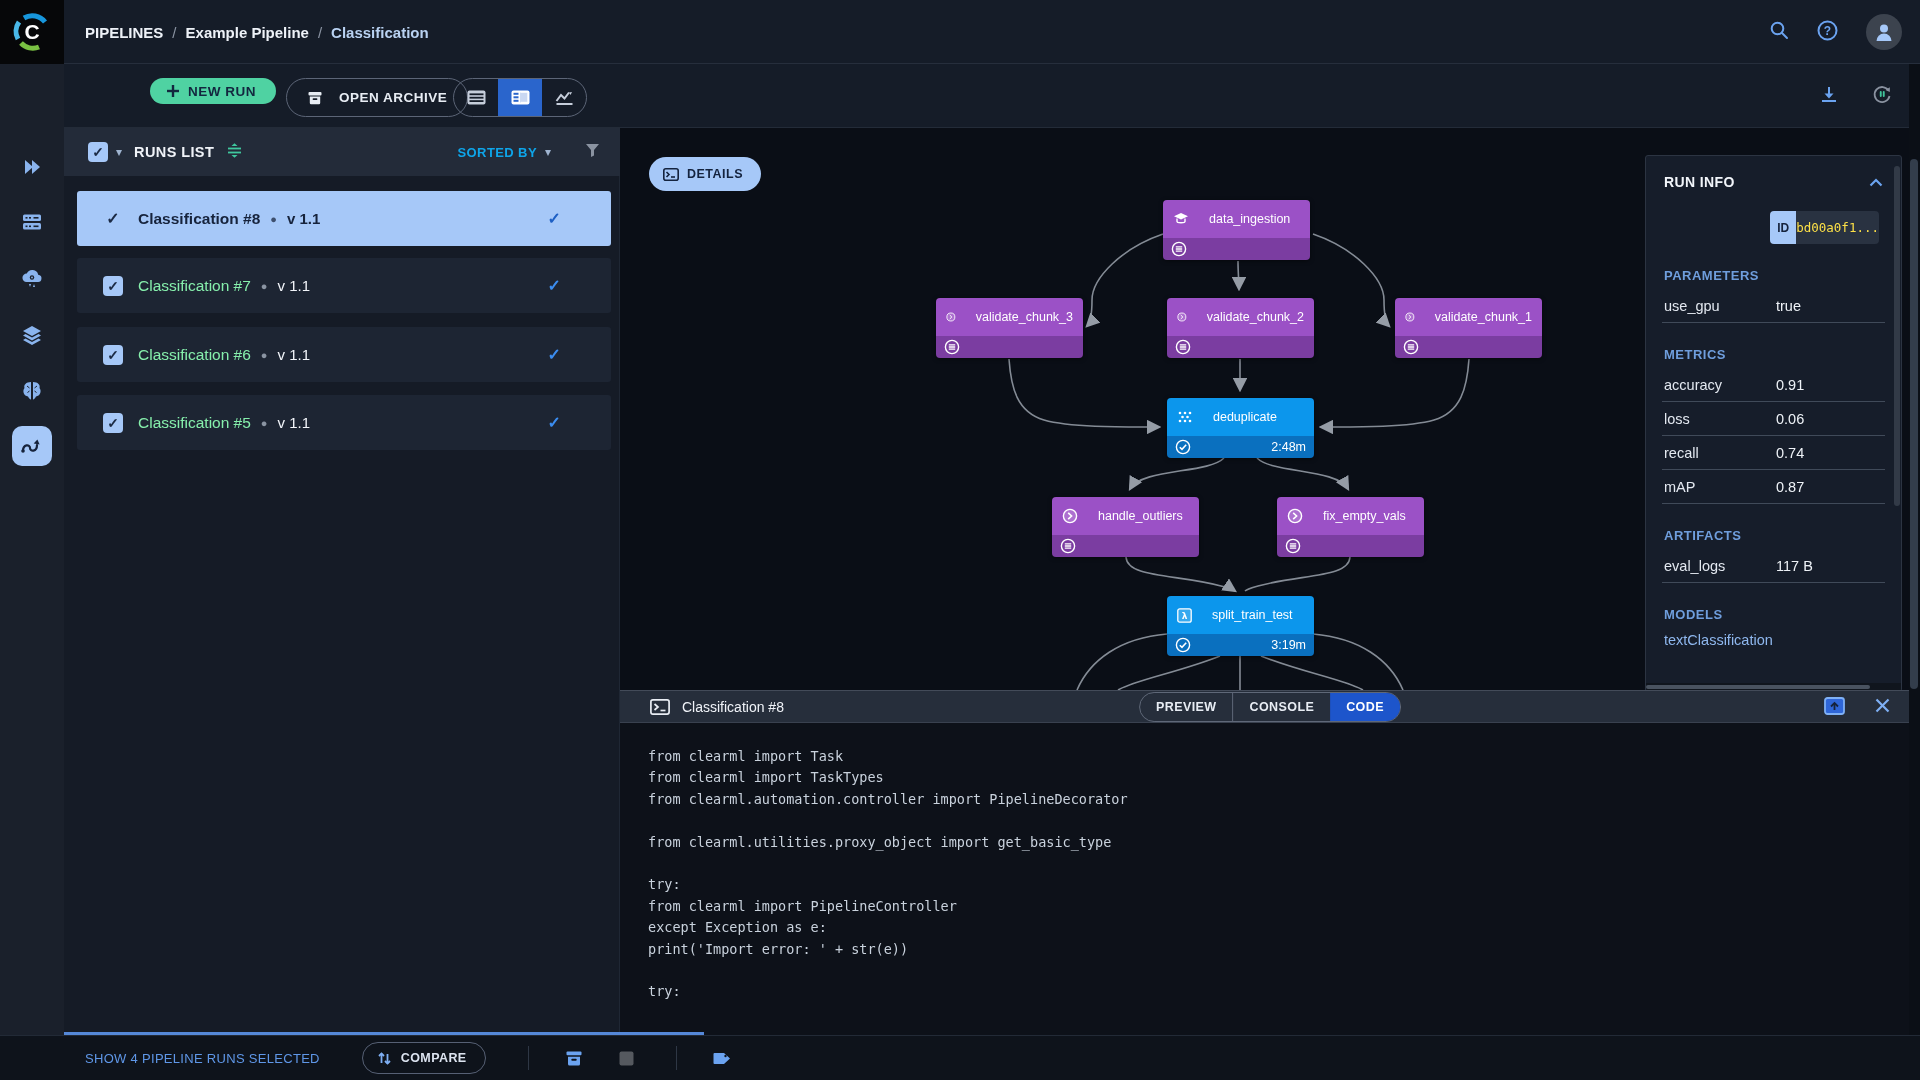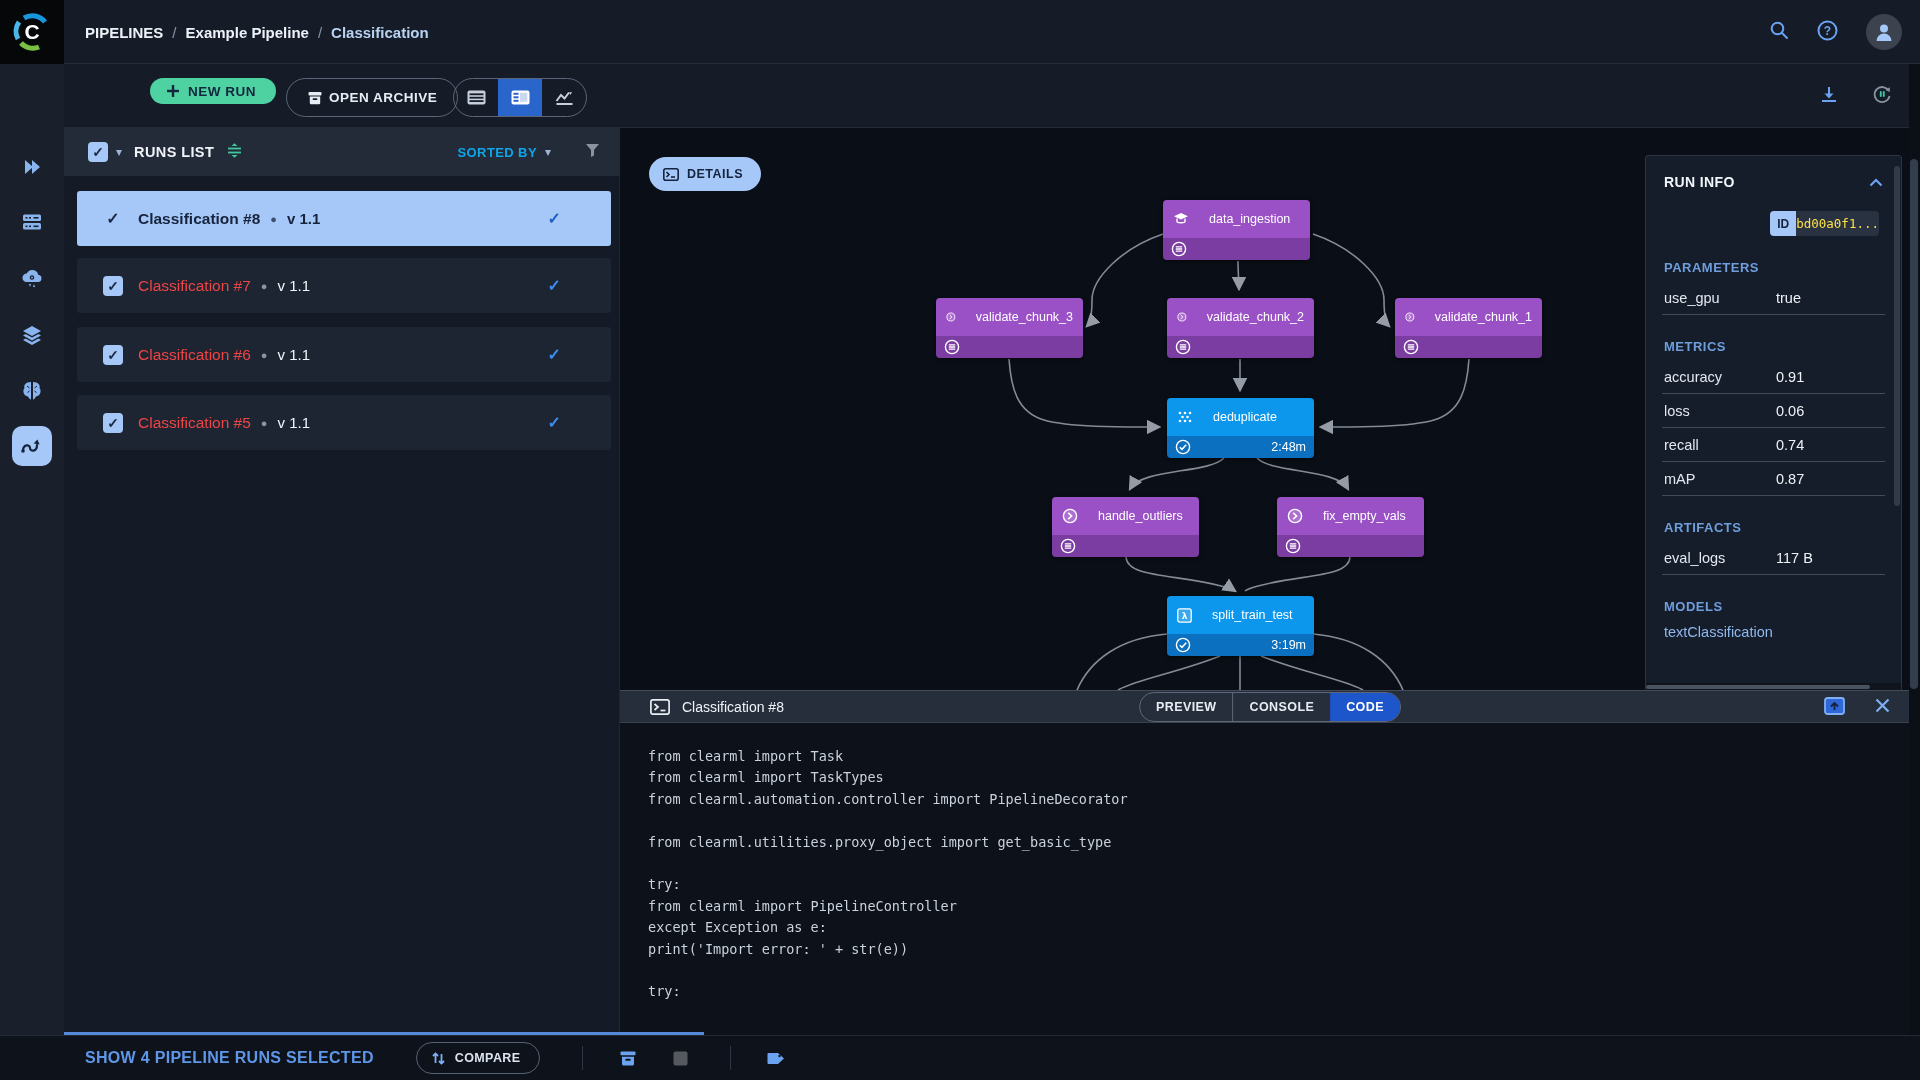--- a/index.html
+++ b/index.html
@@ -18,36 +18,36 @@
   .avatar { width:36px; height:36px; border-radius:50%; background:#3c434e; display:flex; align-items:center; justify-content:center; }
 
   
   .sidebar { position:absolute; left:0; top:64px; width:64px; height:971px; background:#1a202b; z-index:25; }
   .side-icon { position:absolute; left:0; width:64px; display:flex; justify-content:center; cursor:pointer; }
   .side-selected { position:absolute; left:12px; top:362px; width:40px; height:40px; background:#a6c8f8; border-radius:10px; display:flex; align-items:center; justify-content:center; }
 
   
   .toolbar { position:absolute; left:64px; top:64px; width:1856px; height:64px; background:#151c28; border-bottom:1px solid #232b38; z-index:20; }
   .btn-new-run { position:absolute; left:86px; top:14px; height:26px; padding:0 20px 0 16px; background:#4fd2a2; border:none; border-radius:20px; display:flex; align-items:center; gap:8px; color:#13273f; font-weight:700; font-size:13.5px; letter-spacing:.5px; cursor:pointer; font-family:inherit; }
-  .btn-open-archive { position:absolute; left:222px; top:14px; height:39px; padding:0 20px; background:transparent; border:1px solid #5c6577; border-radius:20px; display:flex; align-items:center; gap:6px; color:#e8edf4; font-weight:700; font-size:13.5px; letter-spacing:.5px; cursor:pointer; font-family:inherit; }
+  .btn-open-archive { position:absolute; left:222px; top:14px; height:39px; padding:0 20px; background:transparent; border:1px solid #5c6577; border-radius:20px; display:flex; align-items:center; gap:16px; color:#e8edf4; font-weight:700; font-size:13.5px; letter-spacing:.5px; cursor:pointer; font-family:inherit; }
   .view-toggle { position:absolute; left:389px; top:14px; height:39px; display:flex; border:1px solid #5c6577; border-radius:20px; overflow:hidden; }
   .vt-seg { width:44px; height:100%; display:flex; align-items:center; justify-content:center; cursor:pointer; }
   .vt-seg.active { background:#2a65cc; }
   .toolbar-right { position:absolute; right:28px; top:0; height:64px; display:flex; align-items:center; gap:34px; }
 
   
   .runs-panel { position:absolute; left:64px; top:128px; width:556px; height:907px; background:#151b26; border-right:1px solid #1f2734; z-index:10; }
   .runs-header { position:absolute; left:0; top:0; width:556px; height:48px; background:#232b39; display:flex; align-items:center; padding:0 20px 0 24px; }
   .runs-title { color:#f0f3f8; font-weight:700; font-size:14.5px; letter-spacing:.4px; margin-left:12px; }
   .caret { color:#9fb4d0; font-size:12px; margin-left:8px; }
   .checkbox { width:20px; height:20px; border-radius:4px; background:#a6c8f8; color:#1b2a44; font-size:14px; font-weight:700; display:flex; align-items:center; justify-content:center; cursor:pointer; }
   .sortedby { margin-left:auto; color:#0ea5e9; font-weight:700; font-size:13px; letter-spacing:.4px; }
   .run-row { position:absolute; left:13px; width:534px; height:55px; background:#1d2533; border-radius:3px; display:flex; align-items:center; padding:0 50px 0 26px; cursor:pointer; }
   .run-row.selected { background:#a6c8f8; }
-  .row-name { color:#ef4444; font-size:15.5px; margin-left:15px; }
+  .row-name { color:#86efac; font-size:15.5px; margin-left:15px; }
   .row-bullet { color:#8a94a2; font-size:11px; margin-left:10px; }
   .row-version { color:#f2f5fa; font-size:15px; margin-left:10px; }
   .run-row.selected .row-name, .run-row.selected .row-version { color:#16233c; font-weight:700; }
   .run-row.selected .row-bullet { color:#3d4f6e; }
   .row-check-plain { color:#1b2a44; font-weight:700; font-size:16px; width:20px; text-align:center; }
   .row-status-check { margin-left:auto; color:#3b8df0; font-weight:700; font-size:16px; }
   .run-row.selected .row-status-check { color:#1d5fc4; }
 
   
   .graph-area { position:absolute; left:620px; top:128px; width:1300px; height:562px; background:#0a0e16; overflow:hidden; z-index:5; }
@@ -59,21 +59,21 @@
   .node.purple .node-top { background:#9b51c6; }
   .node.purple .node-strip { background:#7b3da1; }
   .node.blue .node-top { background:#0c96ec; }
   .node.blue .node-strip { background:#0a70bf; }
 
   
   .run-info { position:absolute; left:1645px; top:155px; width:257px; height:537px; background:#161d2a; border:1px solid #2c3442; border-radius:3px; z-index:15; overflow:hidden; }
   .ri-header { display:flex; align-items:center; justify-content:space-between; padding:17px 18px 4px 18px; }
   .ri-title { color:#f2f5fa; font-weight:700; font-size:14px; letter-spacing:.4px; }
   .ri-idrow { display:flex; justify-content:flex-end; padding-right:22px; margin-top:16px; }
-  .id-chip { display:flex; height:25px; }
+  .id-chip { display:flex; height:33px; }
   .id-label { background:#a6c8f8; color:#16233c; font-weight:700; font-size:12px; padding:0 7px; display:flex; align-items:center; border-radius:4px 0 0 4px; }
   .id-value { background:#293241; color:#fde047; font-family:"DejaVu Sans Mono", monospace; font-size:12.5px; padding:0 0; display:flex; align-items:center; border-radius:0 4px 4px 0; }
   .ri-section-title { color:#6f9edd; font-weight:700; font-size:13px; letter-spacing:.5px; margin:24px 18px 6px 18px; }
   .ri-row { display:flex; align-items:center; height:33px; margin:0 18px; }
   .ri-row .lbl { flex:0 0 112px; color:#e3e8f0; font-size:14.5px; }
   .ri-row .val { color:#eef2f7; font-size:14.5px; }
   .ri-div { height:1px; background:#404a59; margin:0 16px; }
   .ri-link { color:#8fb8ef; font-size:14.5px; margin:10px 18px 0 18px; cursor:pointer; }
   .ri-hscroll { position:absolute; left:0; bottom:0; width:100%; height:8px; background:#10151d; }
   .ri-hscroll .thumb { position:absolute; left:0; top:2px; height:4px; width:88%; background:#49525f; border-radius:2px; }
@@ -88,21 +88,21 @@
   .tab { padding:0 16px; display:flex; align-items:center; color:#e8edf4; font-weight:700; font-size:12.5px; letter-spacing:.4px; cursor:pointer; border-left:1px solid #5f6878; }
   .tab:first-child { border-left:none; }
   .tab.active { background:#1d55cb; color:#fff; border-left:none; }
   .ch-actions { position:absolute; right:30px; top:0; height:33px; display:flex; align-items:center; gap:30px; }
   .code-body { position:absolute; left:28px; top:56px; }
   .code-body pre { font-family:"DejaVu Sans Mono", monospace; font-size:13.5px; line-height:21.4px; color:#c9d2dd; white-space:pre; }
 
   
   .footer { position:absolute; left:0; top:1035px; width:1920px; height:45px; background:#0e131b; border-top:1px solid #222a36; z-index:30; display:flex; align-items:center; }
   .footer-blue-line { position:absolute; left:64px; top:-4px; width:640px; height:3px; background:#5588d8; }
-  .sel-text { color:#5f97e8; font-weight:700; font-size:16px; letter-spacing:.3px; margin-left:85px; }
+  .sel-text { color:#5f97e8; font-weight:400; font-size:13px; letter-spacing:.3px; margin-left:85px; }
   .btn-compare { height:32px; margin-left:42px; padding:0 18px 0 14px; background:transparent; border:1px solid #566074; border-radius:16px; display:flex; align-items:center; gap:9px; color:#dce3ef; font-weight:700; font-size:12.5px; letter-spacing:.4px; cursor:pointer; font-family:inherit; }
   .foot-div { width:1px; height:24px; background:#2e3745; margin-left:42px; }
   .foot-icon { margin-left:36px; display:flex; align-items:center; cursor:pointer; }
 
   
   .win-scroll { position:absolute; right:0; top:64px; width:11px; height:971px; background:#0b0f16; z-index:40; }
   .win-scroll .thumb { position:absolute; left:1px; top:95px; width:8px; height:530px; background:#333d4b; border-radius:4px; }
 </style>
 </head>
 <body>

